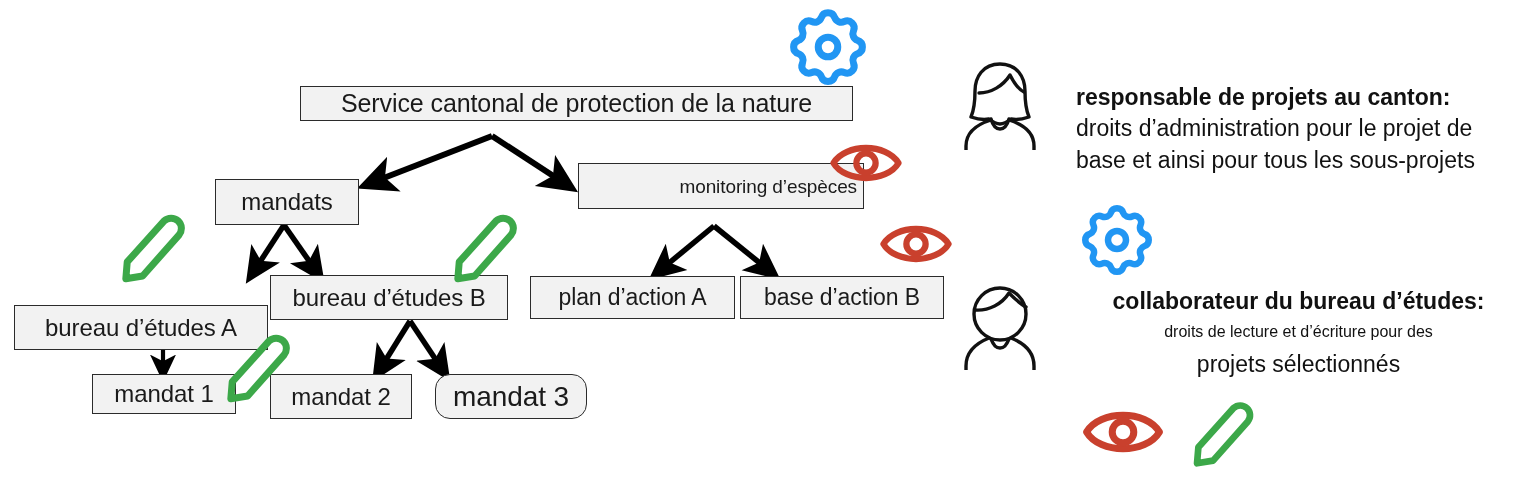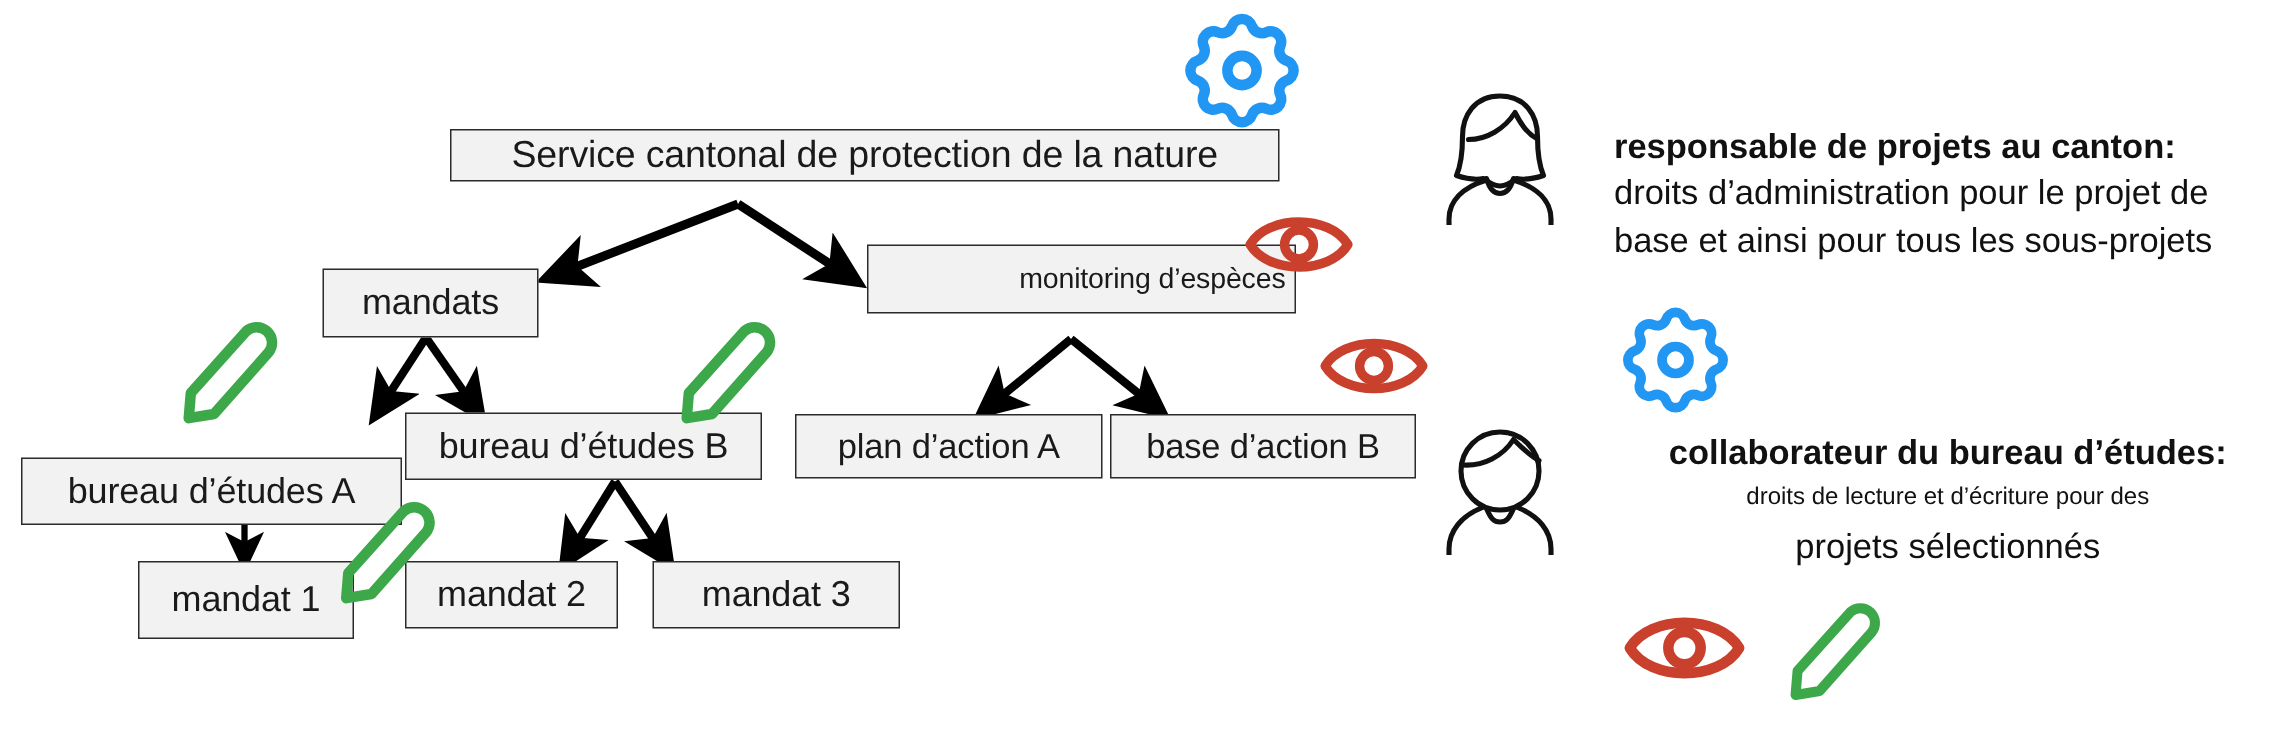--- a/index.html
+++ b/index.html
@@ -112,29 +112,29 @@
   </div>
 
   <div class="node" style="left:270px; top:275px; width:238px; height:45px; font-size:24px;">
     <span class="node-label">bureau d’études B</span>
   </div>
 
   <div class="node" style="left:740px; top:276px; width:204px; height:43px; font-size:23px;">
     <span class="node-label">base d’action B</span>
   </div>
 
-  <div class="node" style="left:92px; top:374px; width:144px; height:52px; font-size:24px;">
+  <div class="node" style="left:92px; top:374px; width:144px; height:40px; font-size:24px;">
     <span class="node-label">mandat 1</span>
   </div>
 
   <div class="node" style="left:270px; top:374px; width:142px; height:45px; font-size:24px;">
     <span class="node-label">mandat 2</span>
   </div>
 
-  <div class="node" style="left:435px; top:374px; width:165px; height:45px; font-size:24px;">
+  <div class="node" style="left:435px; top:374px; width:152px; height:45px; font-size:28px;border-radius:15px;">
     <span class="node-label">mandat 3</span>
   </div>
 
   <svg class="icon-abs" style="left:789px; top:8px; width:78px; height:78px;" viewBox="0 0 100 100">
     <path d="M50 6
              a9 9 0 0 1 8.6 6.3 9 9 0 0 0 12.2 5.05
              9 9 0 0 1 11.9 11.9 9 9 0 0 0 5.05 12.2
              9 9 0 0 1 0 17.2 9 9 0 0 0 -5.05 12.2
              9 9 0 0 1 -11.9 11.9 9 9 0 0 0 -12.2 5.05
              9 9 0 0 1 -17.2 0 9 9 0 0 0 -12.2 -5.05

